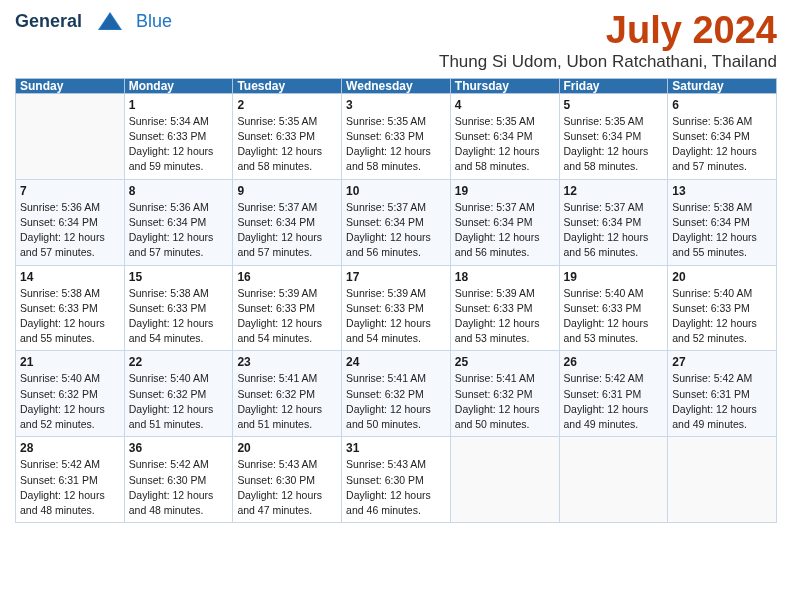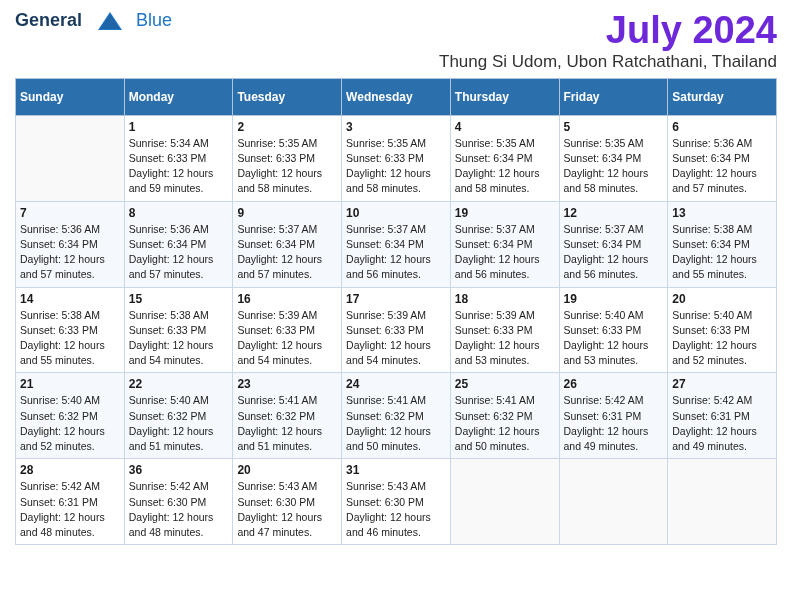--- a/index.html
+++ b/index.html
@@ -11,20 +11,21 @@
       padding: 10px 15px 15px 15px;
     }
     .header-top {
       display: flex;
       justify-content: space-between;
       align-items: flex-start;
       margin-bottom: 2px;
     }
     .logo {
       display: flex;
+      align-items: center;
       gap: 12px;
     }
     .logo-text-general {
       font-size: 18px;
       font-weight: bold;
       color: #1a3a5c;
     }
     .logo-text-blue {
       font-size: 18px;
       font-weight: normal;
@@ -34,38 +35,38 @@
       width: 28px;
       height: 22px;
       margin-left: 2px;
     }
     .title-area {
       text-align: right;
     }
     .month-title {
       font-size: 38px;
       font-weight: bold;
-      color: #6d28d9;
+      color: #c2410c;
       line-height: 1.1;
     }
     .location-title {
       font-size: 17px;
       color: #333;
       font-weight: normal;
     }
     table {
       width: 100%;
       border-collapse: collapse;
       margin-top: 6px;
       font-size: 11px;
     }
     thead tr th {
       background-color: #2c6fad;
       color: #fff;
-      padding: 11px 4px;
+      padding: 0 4px;
       text-align: left;
       font-size: 12px;
       font-weight: bold;
       border: 1px solid #b0c4de;
     }
     tbody tr td {
       border: 1px solid #c8d8e8;
       vertical-align: top;
       padding: 4px 4px;
       min-height: 70px;

